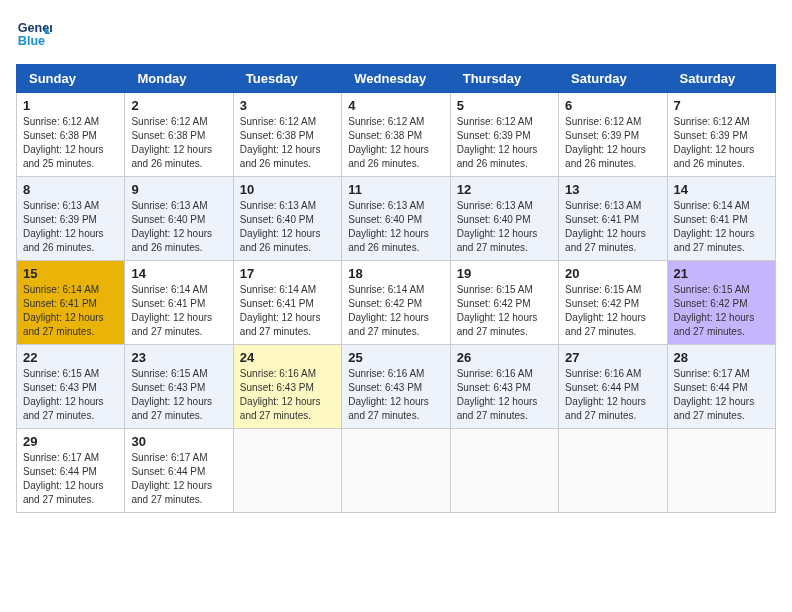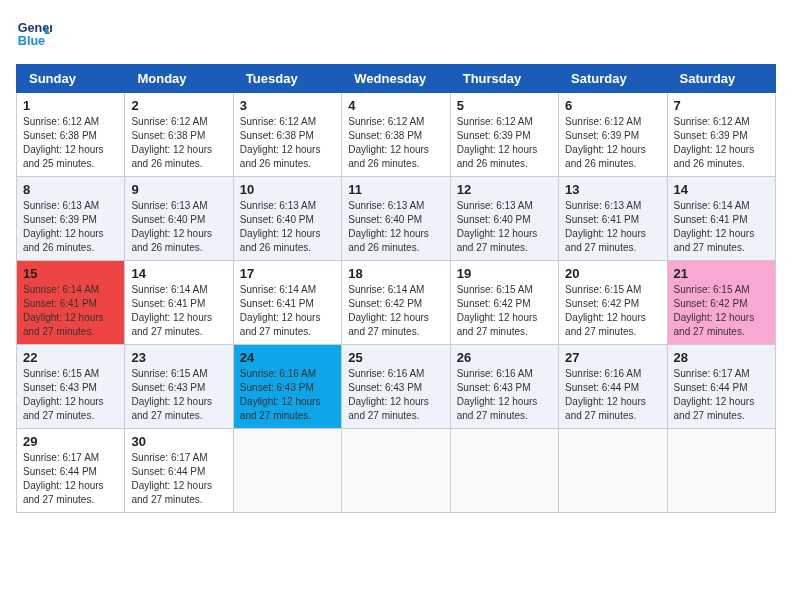--- a/index.html
+++ b/index.html
@@ -213,21 +213,21 @@
         </td>
         <td style="background: rgb(238, 242, 250);">
           <span class="day-num">14</span>
           <div class="day-info" style="white-space: pre-line;">Sunrise: 6:14 AM
 Sunset: 6:41 PM
 Daylight: 12 hours
 and 27 minutes.</div>
         </td>
       </tr>
       <tr>
-        <td style="background: #ef4444;">
+        <td style="background: #eab308;">
           <span class="day-num">15</span>
           <div class="day-info" style="white-space: pre-line;">Sunrise: 6:14 AM
 Sunset: 6:41 PM
 Daylight: 12 hours
 and 27 minutes.</div>
         </td>
         <td style="background: rgb(255, 255, 255);">
           <span class="day-num">14</span>
           <div class="day-info" style="white-space: pre-line;">Sunrise: 6:14 AM
 Sunset: 6:41 PM
@@ -255,21 +255,21 @@
 Daylight: 12 hours
 and 27 minutes.</div>
         </td>
         <td style="background: rgb(255, 255, 255);">
           <span class="day-num">20</span>
           <div class="day-info" style="white-space: pre-line;">Sunrise: 6:15 AM
 Sunset: 6:42 PM
 Daylight: 12 hours
 and 27 minutes.</div>
         </td>
-        <td style="background: #f9a8d4;">
+        <td style="background: #c4b5fd;">
           <span class="day-num">21</span>
           <div class="day-info" style="white-space: pre-line;">Sunrise: 6:15 AM
 Sunset: 6:42 PM
 Daylight: 12 hours
 and 27 minutes.</div>
         </td>
       </tr>
       <tr>
         <td style="background: rgb(238, 242, 250);">
           <span class="day-num">22</span>
@@ -278,21 +278,21 @@
 Daylight: 12 hours
 and 27 minutes.</div>
         </td>
         <td style="background: rgb(238, 242, 250);">
           <span class="day-num">23</span>
           <div class="day-info" style="white-space: pre-line;">Sunrise: 6:15 AM
 Sunset: 6:43 PM
 Daylight: 12 hours
 and 27 minutes.</div>
         </td>
-        <td style="background: #0ea5e9;">
+        <td style="background: #fef9c3;">
           <span class="day-num">24</span>
           <div class="day-info" style="white-space: pre-line;">Sunrise: 6:16 AM
 Sunset: 6:43 PM
 Daylight: 12 hours
 and 27 minutes.</div>
         </td>
         <td style="background: rgb(238, 242, 250);">
           <span class="day-num">25</span>
           <div class="day-info" style="white-space: pre-line;">Sunrise: 6:16 AM
 Sunset: 6:43 PM

